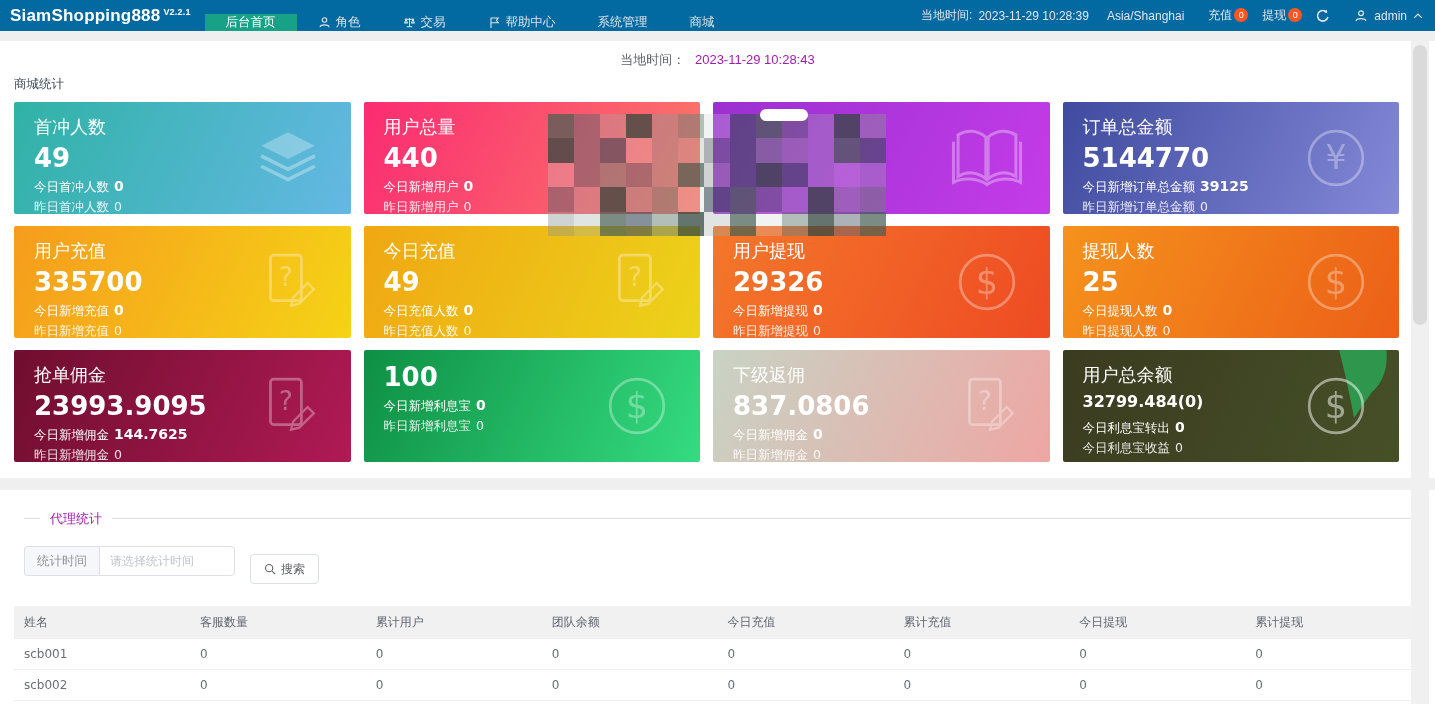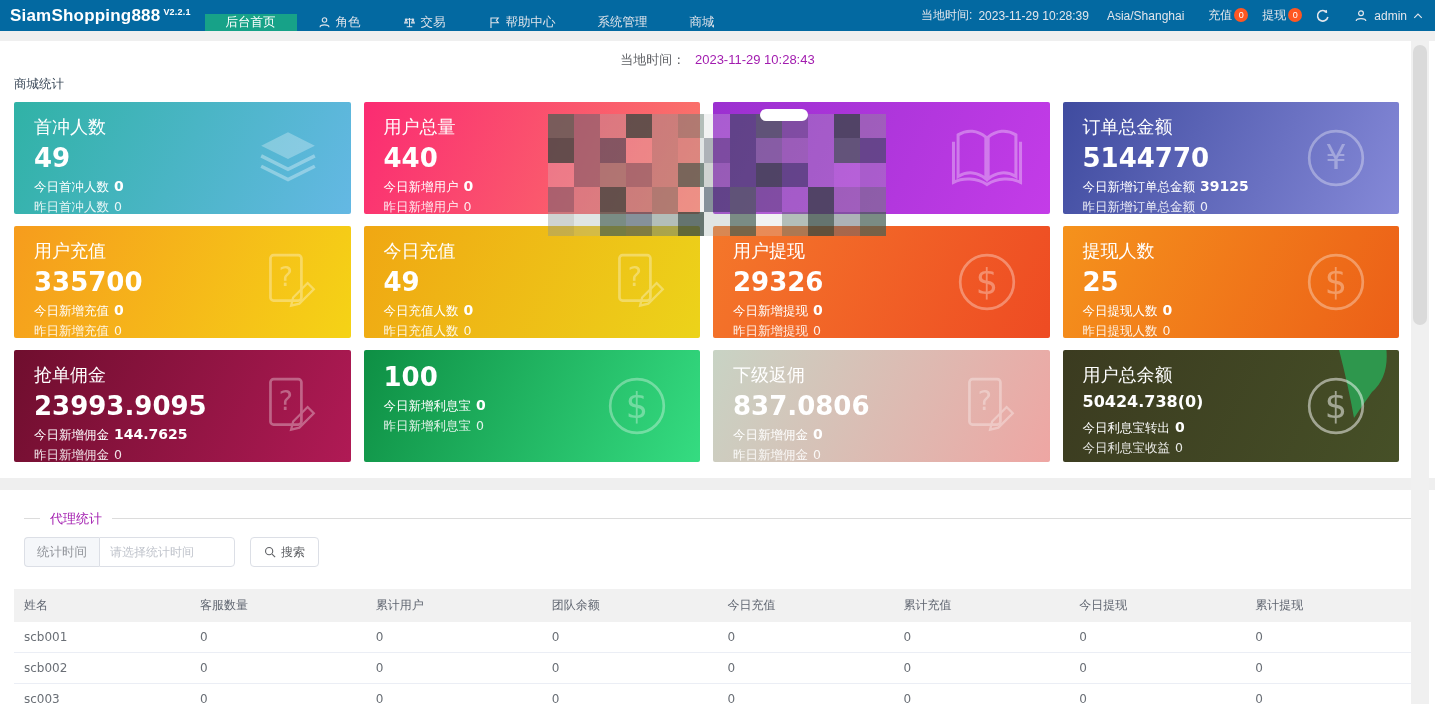--- a/index.html
+++ b/index.html
@@ -53,21 +53,21 @@
   #agent-panel { padding:20px 14px 0 14px; min-height:203px; }
   .fieldset-line { border-top:1px solid #dcdcdc; position:relative; margin:8px 10px 0 10px; height:1px; }
   .fieldset-legend { position:absolute; top:-9px; left:16px; background:#fff; padding:0 10px; font-size:13px; color:#a21caf; }
   .filter-row { display:flex; align-items:center; margin:18px 0 0 10px; }
   .filter-label { border:1px solid #dcdfe6; border-right:none; background:#f5f7fa; color:#909399; font-size:12.5px;
     height:30px; line-height:28px; padding:0 12px; border-radius:4px 0 0 4px; }
   .filter-input { border:1px solid #dcdfe6; height:30px; width:136px; padding:0 10px; font-size:12px; color:#606266;
     border-radius:0 4px 4px 0; outline:none; }
   .filter-input::placeholder { color:#c0c4cc; }
   .search-btn { margin-left:15px; border:1px solid #dcdfe6; background:#fff; height:30px; padding:0 13px; font-size:12px;
-    color:#606266; border-radius:4px; display:flex; align-items:center; gap:5px; cursor:pointer; }
+    color:#606266; border-radius:4px; display:flex; align-items:center; gap:5px; cursor:pointer;margin-top:17px; }
   .search-btn svg { width:12px; height:12px; }
 
   table { width:100%; border-collapse:collapse; margin-top:22px; font-size:12px; color:#606266; table-layout:fixed; }
   thead th { background:#f1f1f1; font-weight:normal; text-align:left; padding:8px 10px; color:#5f6570; }
   tbody td { padding:8px 10px; border-bottom:1px solid #ebeef5; color:#6a6f76; font-family:"DejaVu Sans",sans-serif; }
 
   
   #scrollbar { position:absolute; right:6px; top:41px; width:18px; height:663px; background:#f0f0f0; z-index:20; }
   #scrollbar .thumb { position:absolute; top:4px; left:2px; width:14px; height:280px; background:#dadada; border-radius:7px; }
 </style>
@@ -273,21 +273,21 @@
           <text x="30" y="36" text-anchor="middle" font-size="26" fill="#fff" font-family="DejaVu Sans,sans-serif">?</text>
           <path d="M37 47 L51 33 L57 39 L43 53 L35 55 Z" fill="none" stroke="#fff" stroke-width="2.2"></path>
         </svg>
     </div>
 
     <div class="stat-card small-value" style="background-image: linear-gradient(115deg, rgb(59, 59, 32) 0%, rgb(70, 80, 39) 100%);">
       <svg class="leaf" viewBox="0 0 60 74">
           <path d="M8 0 Q34 8 56 0 Q60 30 42 46 Q32 60 24 72 Q18 38 8 0 Z" fill="#2e9b50"></path>
         </svg>
       <div class="card-title">用户总余额</div>
-      <div class="card-value">50424.738(0)</div>
+      <div class="card-value">32799.484(0)</div>
       <div class="card-line"><span>今日利息宝转出</span><b>0</b></div>
       <div class="card-line dim"><span>今日利息宝收益</span><span class="v">0</span></div>
       <svg class="card-icon" viewBox="0 0 64 64" style="opacity:.5">
           <circle cx="32" cy="32" r="26" fill="none" stroke="#fff" stroke-width="2.6"></circle>
           <text x="32" y="44" text-anchor="middle" font-size="34" fill="#fff" font-family="DejaVu Sans,sans-serif">$</text>
         </svg>
     </div>
 
   </div>
 </div>

